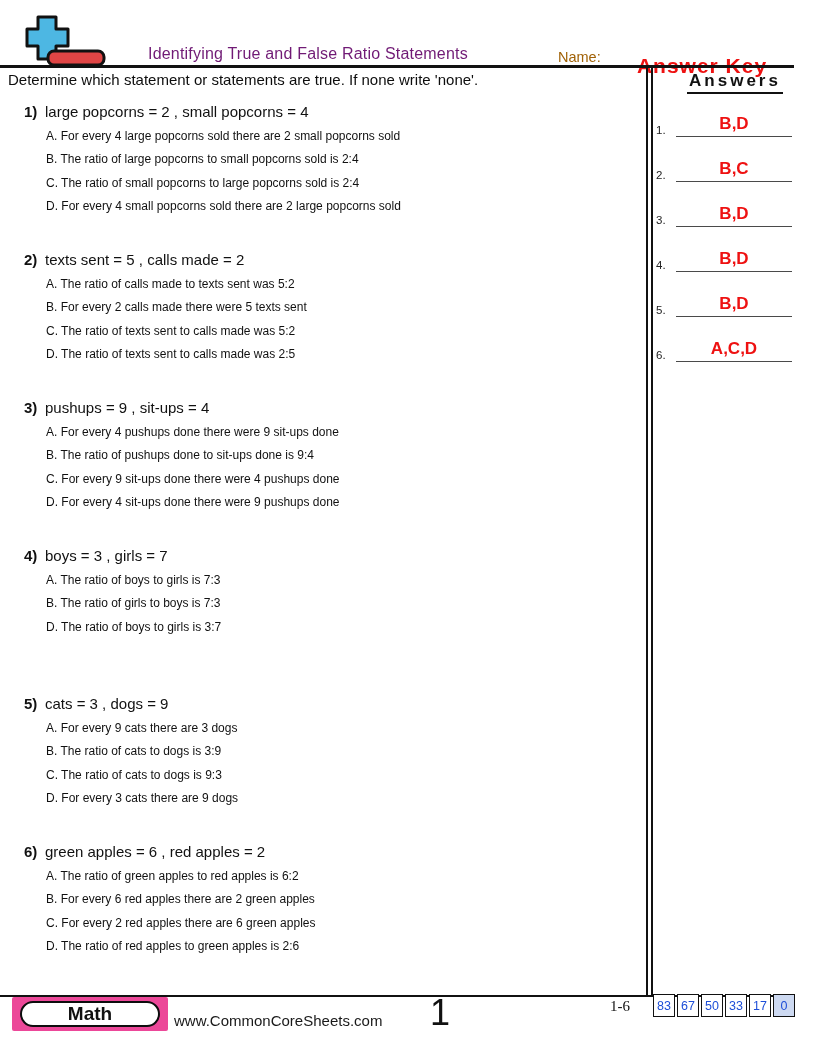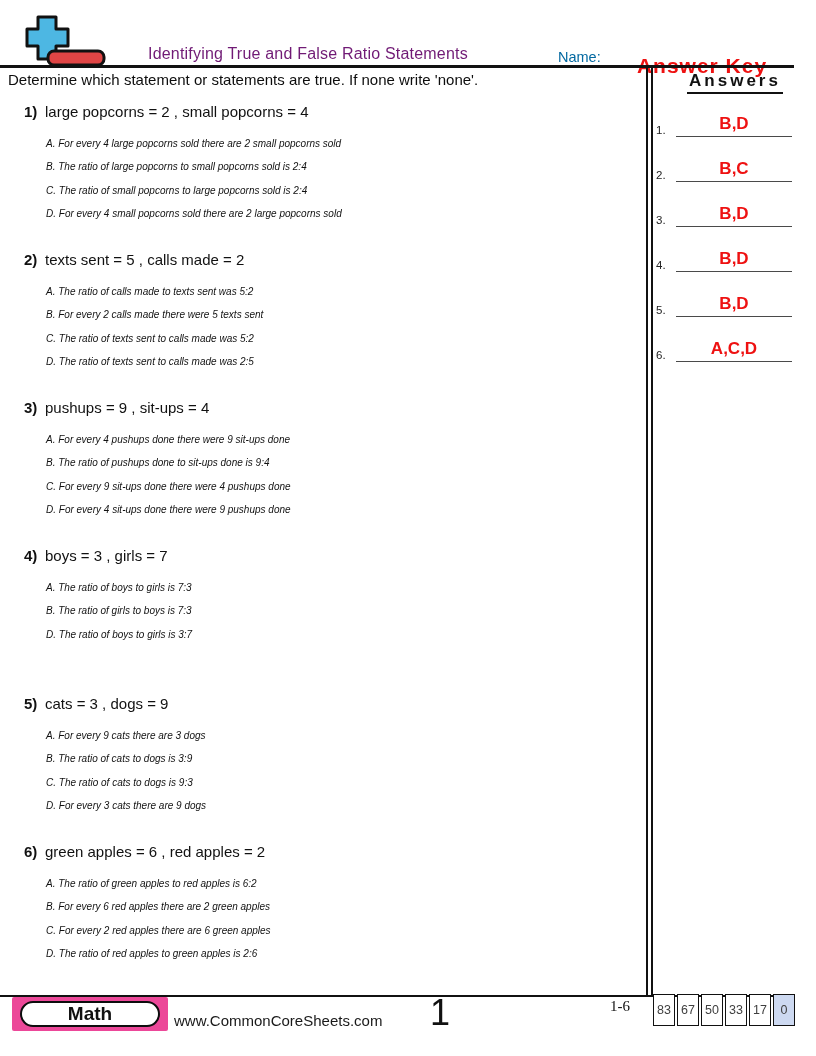--- a/index.html
+++ b/index.html
@@ -14,21 +14,21 @@
     overflow: hidden;
   }
   
   .logo { position: absolute; left: 24px; top: 12px; }
   .worksheet-title {
     position: absolute; left: 148px; top: 45px;
     font-size: 16px; letter-spacing: 0.2px; color: #701a75;
   }
   .name-label {
     position: absolute; left: 558px; top: 49px;
-    font-size: 14.5px; color: #0369a1;
+    font-size: 14.5px; color: #a16207;
   }
   .answer-key {
     position: absolute; left: 622px; top: 42px; width: 160px;
     font-size: 21px; font-weight: bold; letter-spacing: 1px;
     text-align: center;
     margin-top: 12px;
   }
   .header-rule {
     position: absolute; left: 0; top: 65px; width: 794px; height: 3.2px;
     background: #111;
@@ -60,22 +60,22 @@
   }
   .answer-value {
     position: absolute; left: 22px; right: 2px; bottom: 3px;
     text-align: center; font-size: 17px; font-weight: bold;
   }
   
   .question { position: absolute; left: 0; width: 645px; }
   .q-num { position: absolute; left: 24px; top: 0; font-size: 15px; font-weight: bold; }
   .q-statement { position: absolute; left: 45px; top: 0; font-size: 15px; }
   .q-options {
-    position: absolute; left: 46px; top: 29px; font-size: 10px;
-    line-height: 23.4px; white-space: nowrap; font-style: italic;
+    position: absolute; left: 46px; top: 22px; font-size: 12px;
+    line-height: 23.4px; white-space: nowrap;
   }
   
   .footer-rule {
     position: absolute; left: 0; top: 995px; width: 795px; height: 2.2px; background: #111;
   }
   .subject-badge {
     position: absolute; left: 12px; top: 997px; width: 156px; height: 34px;
     background: #ec4899; border-radius: 2px;
   }
   .subject-pill {
@@ -92,23 +92,23 @@
     text-align: center; font-size: 36px; font-weight: 400;
   }
   .score-label {
     position: absolute; left: 598px; top: 998px; width: 44px;
     text-align: center; font-size: 15px; font-family: Liberation Serif, serif;
   }
   .score-table {
     position: absolute; left: 653px; top: 994px; display: flex; gap: 2px;
   }
   .score-cell {
-    width: 22px; height: 32px; border: 1.7px solid #111; background: #fff;
+    width: 22px; height: 23px; border: 1.7px solid #111; background: #fff;
     display: flex; align-items: center; justify-content: center;
-    font-size: 12.5px; color: #404040;
+    font-size: 12.5px; color: #1d4ed8;
   }
   .score-cell.hl { background: #cdd9f1; }
 </style>
 </head>
 <body>
 
 <div class="page">
 
   <div class="logo">
     <svg width="86" height="56" viewBox="0 0 86 56">

